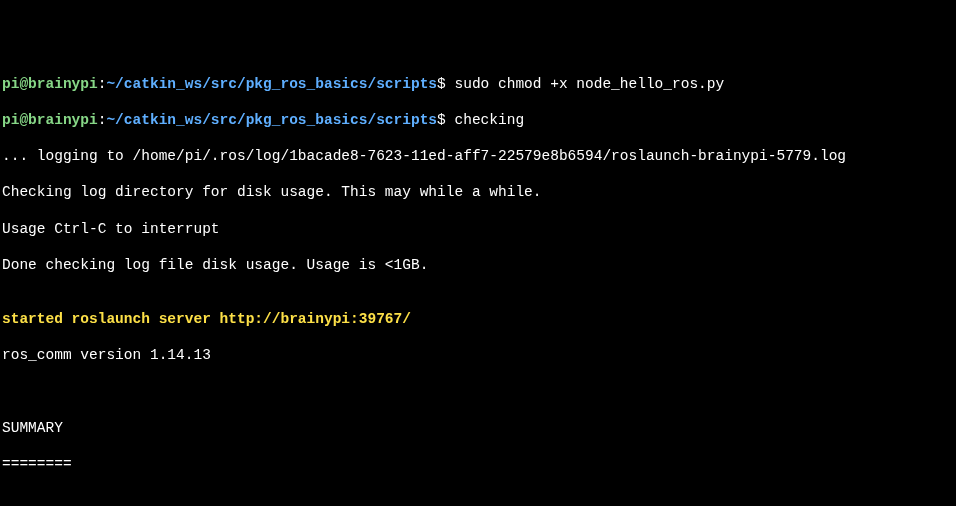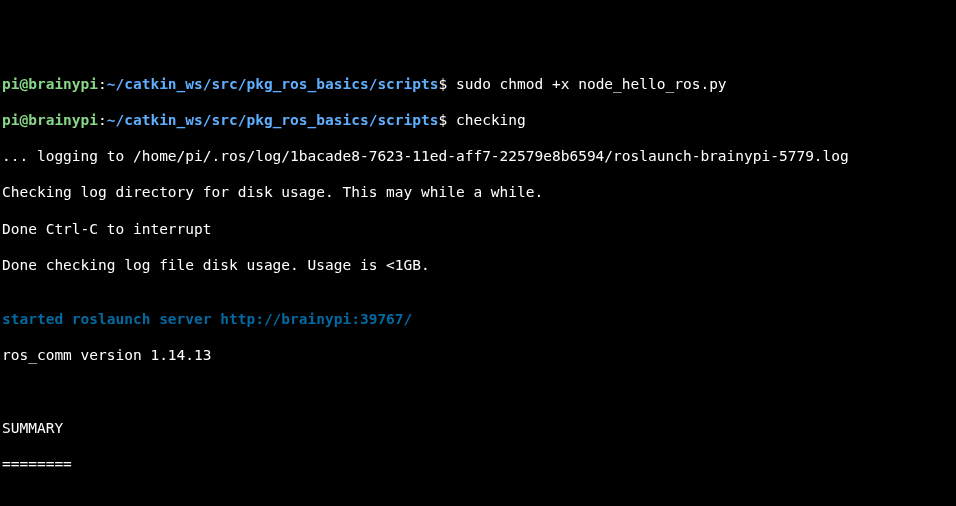--- a/index.html
+++ b/index.html
@@ -1,18 +1,19 @@
 <!DOCTYPE html>
 <html><head>
   <meta charset="utf-8">
   <style>
     * {
       margin: 0;
       padding: 0;
       box-sizing: border-box;
+      font-family: Liberation Mono, monospace;
     }
     body {
       background-color: #000000;
       color: #ffffff;
       font-family: 'DejaVu Sans Mono', 'Ubuntu Mono', 'Courier New', monospace;
       font-size: 14.5px;
       line-height: 1.25;
       padding: 2px;
       width: 956px;
       height: 506px;
@@ -21,40 +22,40 @@
     }
     .user-host {
       color: #87d787;
       font-weight: bold;
     }
     .path {
       color: #5fafff;
       font-weight: bold;
     }
     .highlight {
-      color: #0369a1;
+      color: #fde047;
       font-weight: bold;
     }
     .normal {
       color: #ffffff;
     }
     .line {
       display: block;
     }
   </style>
 </head>
 <body>
 
 
 
 <span class="line"><span class="user-host">pi@brainypi</span><span class="normal">:</span><span class="path">~/catkin_ws/src/pkg_ros_basics/scripts</span><span class="normal">$ </span><span class="normal">sudo chmod +x node_hello_ros.py</span></span>
 <span class="line"><span class="user-host">pi@brainypi</span><span class="normal">:</span><span class="path">~/catkin_ws/src/pkg_ros_basics/scripts</span><span class="normal">$ </span><span class="normal">checking</span></span>
 <span class="line normal">... logging to /home/pi/.ros/log/1bacade8-7623-11ed-aff7-22579e8b6594/roslaunch-brainypi-5779.log</span>
 <span class="line normal">Checking log directory for disk usage. This may while a while.</span>
-<span class="line normal">Done Ctrl-C to interrupt</span>
+<span class="line normal">Usage Ctrl-C to interrupt</span>
 <span class="line normal">Done checking log file disk usage. Usage is &lt;1GB.</span>
 <span class="line normal"></span>
 <span class="line highlight">started roslaunch server http://brainypi:39767/</span>
 <span class="line normal">ros_comm version 1.14.13</span>
 <span class="line normal"></span>
 <span class="line normal"></span>
 <span class="line normal">SUMMARY</span>
 <span class="line normal">========</span>
 <span class="line normal"></span>
 

